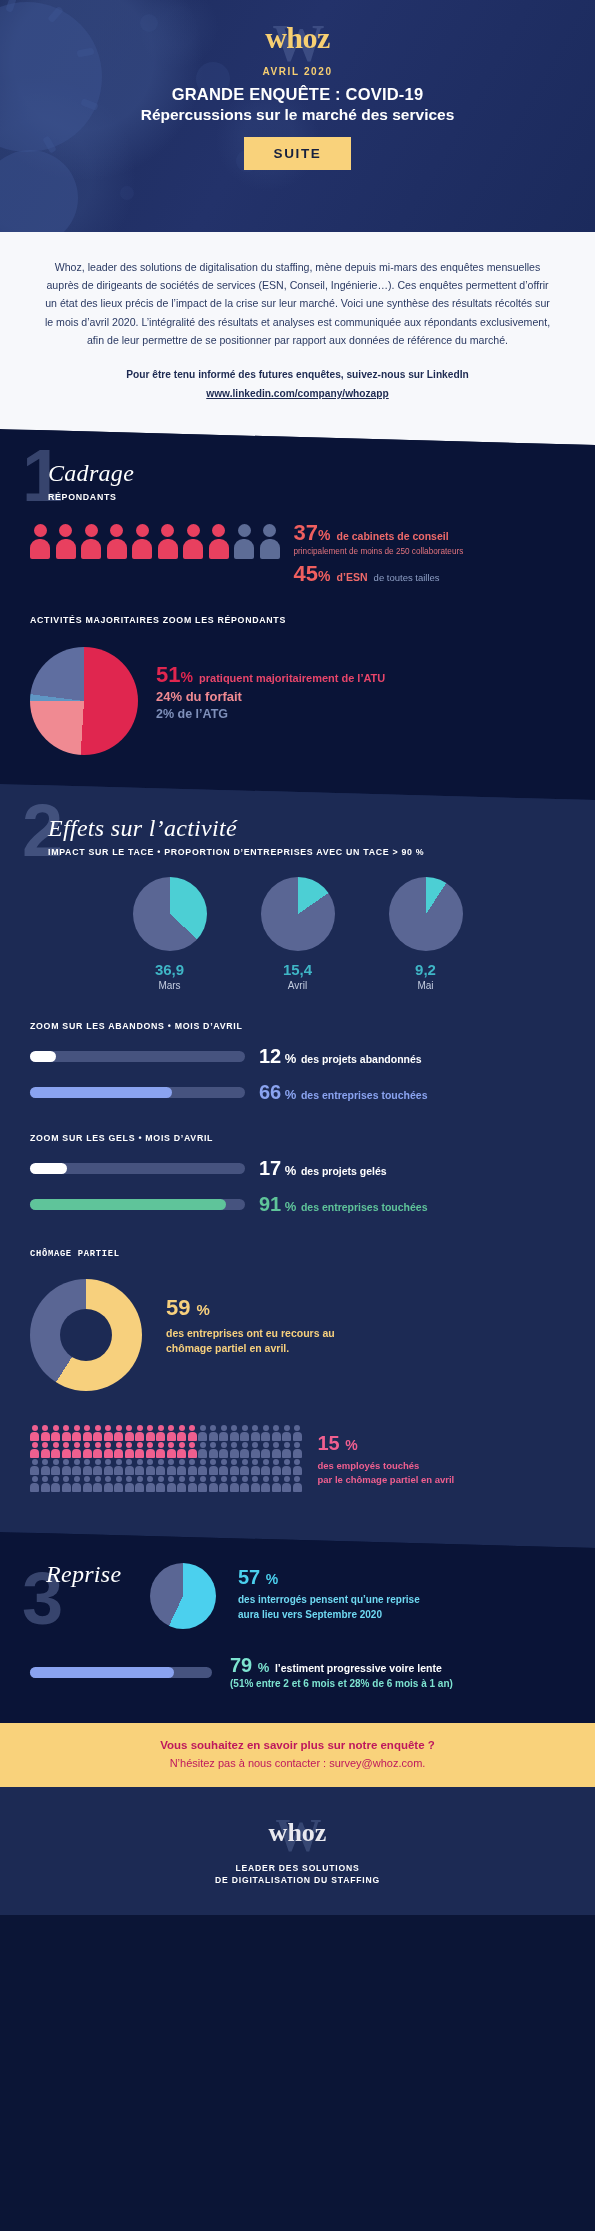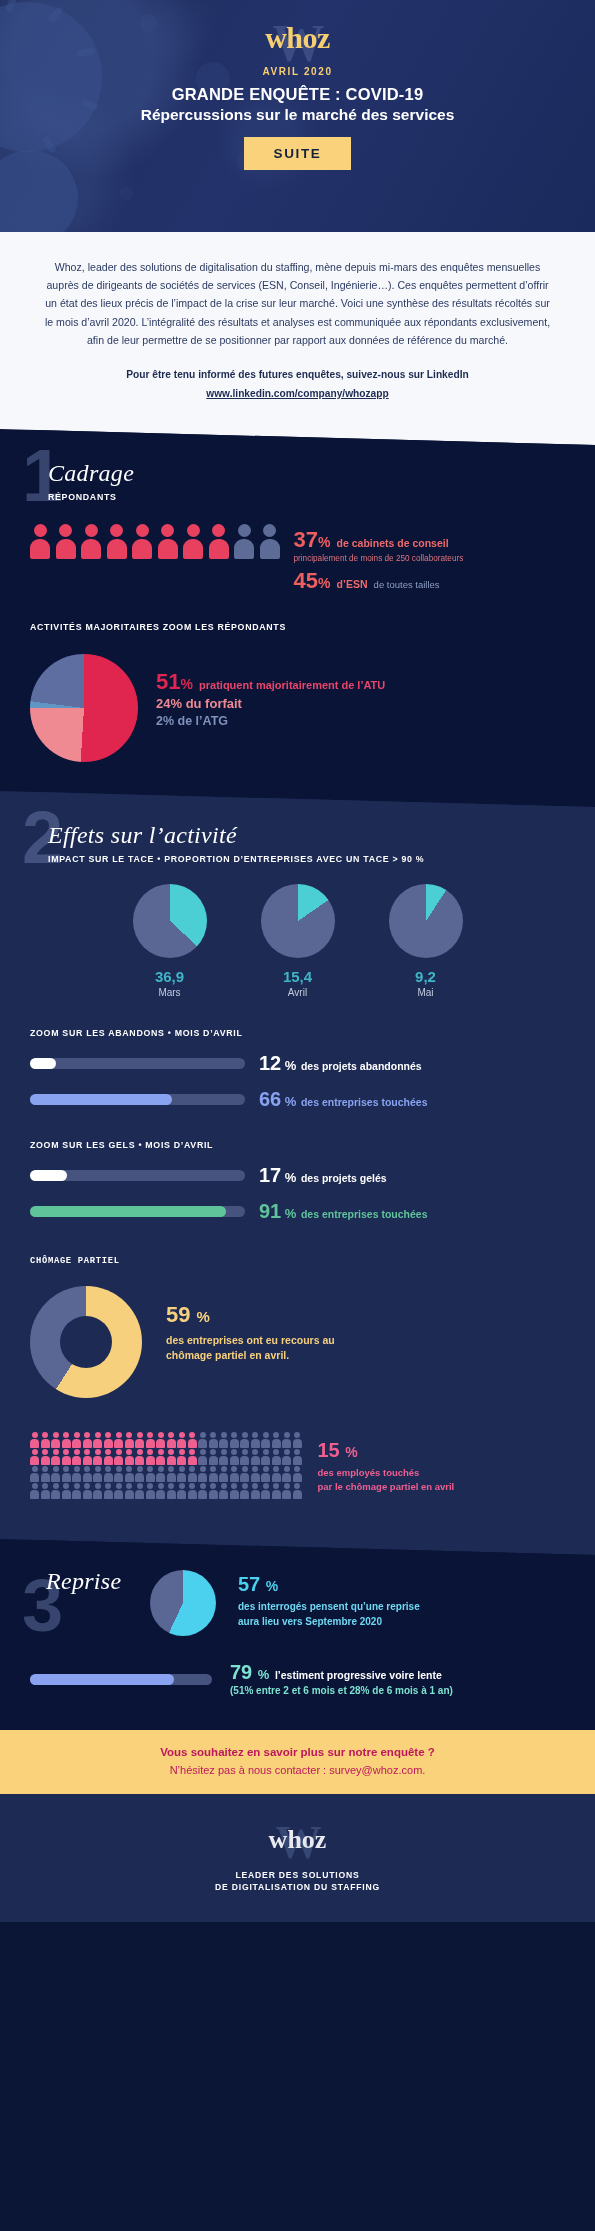--- a/index.html
+++ b/index.html
@@ -269,21 +269,21 @@
           </div>
           <div class="person">
             <div class="p-head" style="background:#5d6c96"></div>
             <div class="p-body" style="background:#5d6c96"></div>
           </div>
           <div class="person">
             <div class="p-head" style="background:#5d6c96"></div>
             <div class="p-body" style="background:#5d6c96"></div>
           </div>
         </div>
-      <div style="margin-left:14px;margin-top:21px;">
+      <div style="margin-left:14px;margin-top:14px;">
         <div class="stat-37">
           <span>37</span><span class="pc">%</span>
           <span class="tail">de cabinets de conseil</span>
         </div>
         <div class="sub-red">principalement de moins de 250 collaborateurs</div>
         <div class="stat-45">
           <span>45</span><span class="pc">%</span>
           <span class="tail">d’ESN</span>
           <span class="grey">de toutes tailles</span>
         </div>

